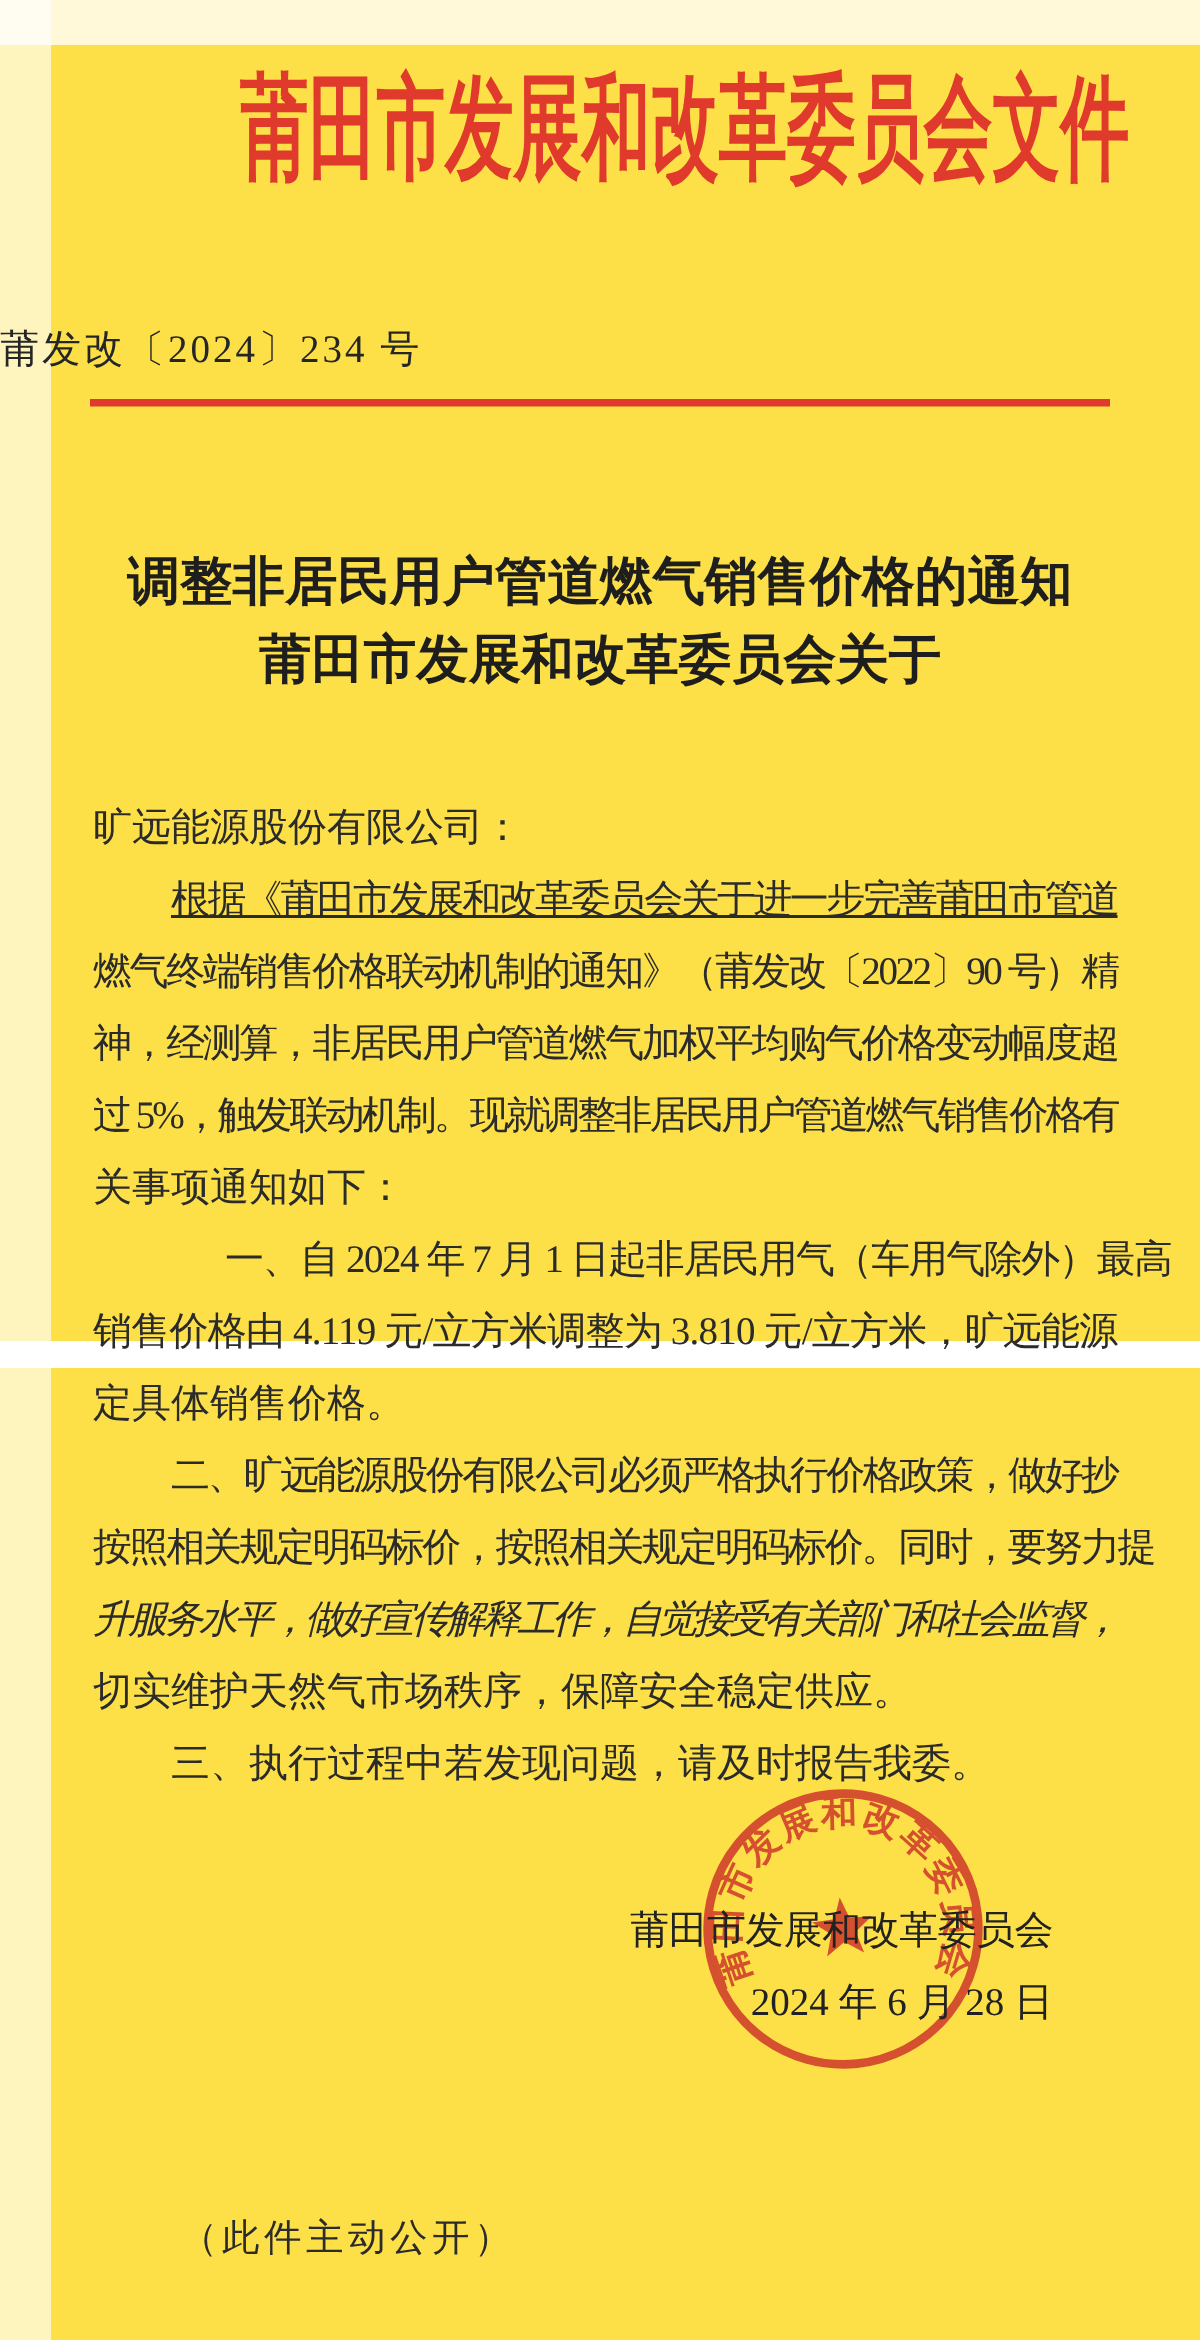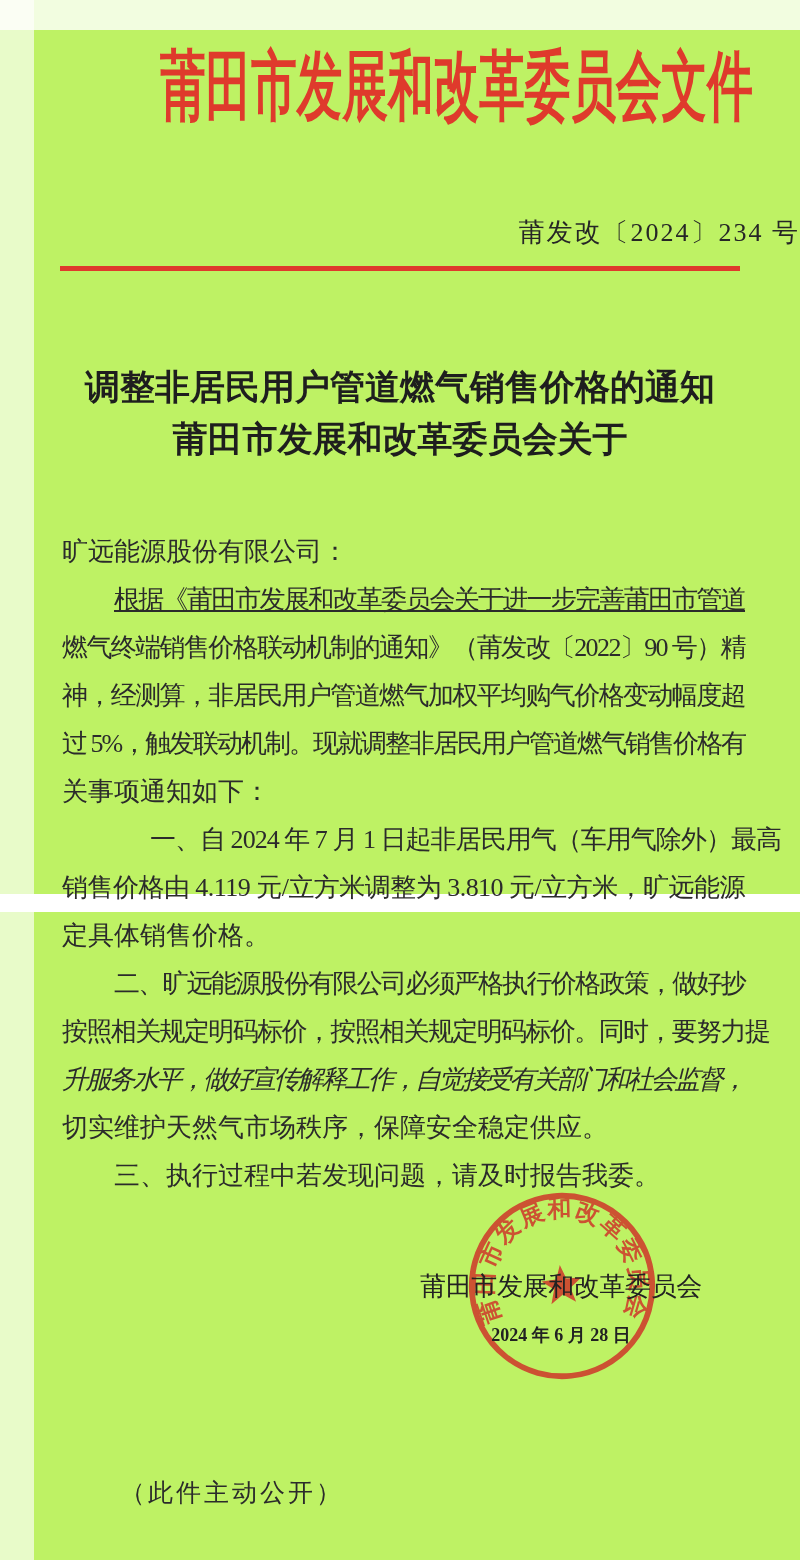--- a/index.html
+++ b/index.html
@@ -21,21 +21,21 @@
   .banner{
     position:absolute;left:0;top:38px;width:800px;
     text-align:center;white-space:nowrap;
     font-size:76px;font-weight:900;line-height:96px;
     color:var(--accent-red);
     transform:scaleX(0.60);transform-origin:50% 50%;
     letter-spacing:0px;
   }
   .doc-number{
     position:absolute;left:0;top:216px;width:800px;
-    text-align:right;font-size:26px;line-height:34px;
+    text-align:left;font-size:26px;line-height:34px;
     letter-spacing:2px;color:#262626;
   }
   .red-rule{
     position:absolute;left:60px;top:266px;width:680px;height:5px;
     background:var(--accent-red);
   }
   .notice-title{
     position:absolute;left:0;top:362px;width:800px;
     text-align:center;font-size:35px;font-weight:700;
     line-height:52px;color:#1e1e1e;letter-spacing:0px;
@@ -47,35 +47,35 @@
     display:block;height:48px;line-height:48px;
     font-size:26px;white-space:nowrap;overflow:visible;
   }
   .line.ind{text-indent:2em;}
   .sig-org{
     position:absolute;left:420px;top:1270px;width:282px;height:34px;
     font-size:26px;line-height:34px;white-space:nowrap;z-index:3;color:#222;
   }
   .sig-date{
     position:absolute;left:420px;top:1318px;width:282px;
-    text-align:center;font-size:18px;line-height:34px;z-index:3;color:#222;font-weight:bold;
+    text-align:right;font-size:26px;line-height:34px;z-index:3;color:#222;
   }
   .seal{
     position:absolute;left:466px;top:1190px;width:192px;height:192px;
     z-index:2;opacity:.85;transform:rotate(-6deg);
   }
   .footer-note{
     position:absolute;left:120px;top:1452px;
     font-size:25px;line-height:34px;letter-spacing:3px;color:#2b2b2b;margin-top:24px;
   }
 </style>
 </head>
 <body>
 
-<div class="page" style="--accent-red: #df3a2c; background: #bef264; color: rgb(43, 43, 43);">
+<div class="page" style="--accent-red: #df3a2c; background: #fde047; color: rgb(43, 43, 43);">
 
   <div class="edge-top"></div>
   <div class="edge-left"></div>
   <div class="seam"></div>
 
   <div class="banner">莆田市发展和改革委员会文件</div>
 
   <div class="doc-number">莆发改〔2024〕234 号</div>
 
   <div class="red-rule"></div>

